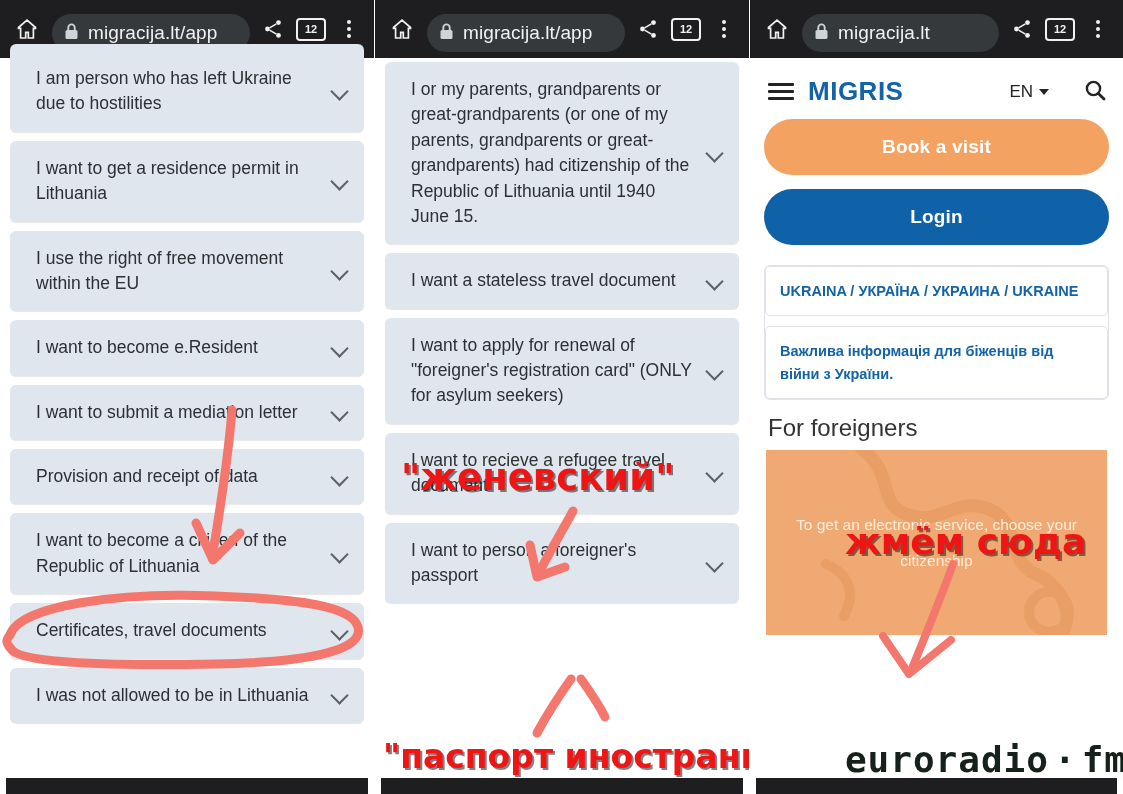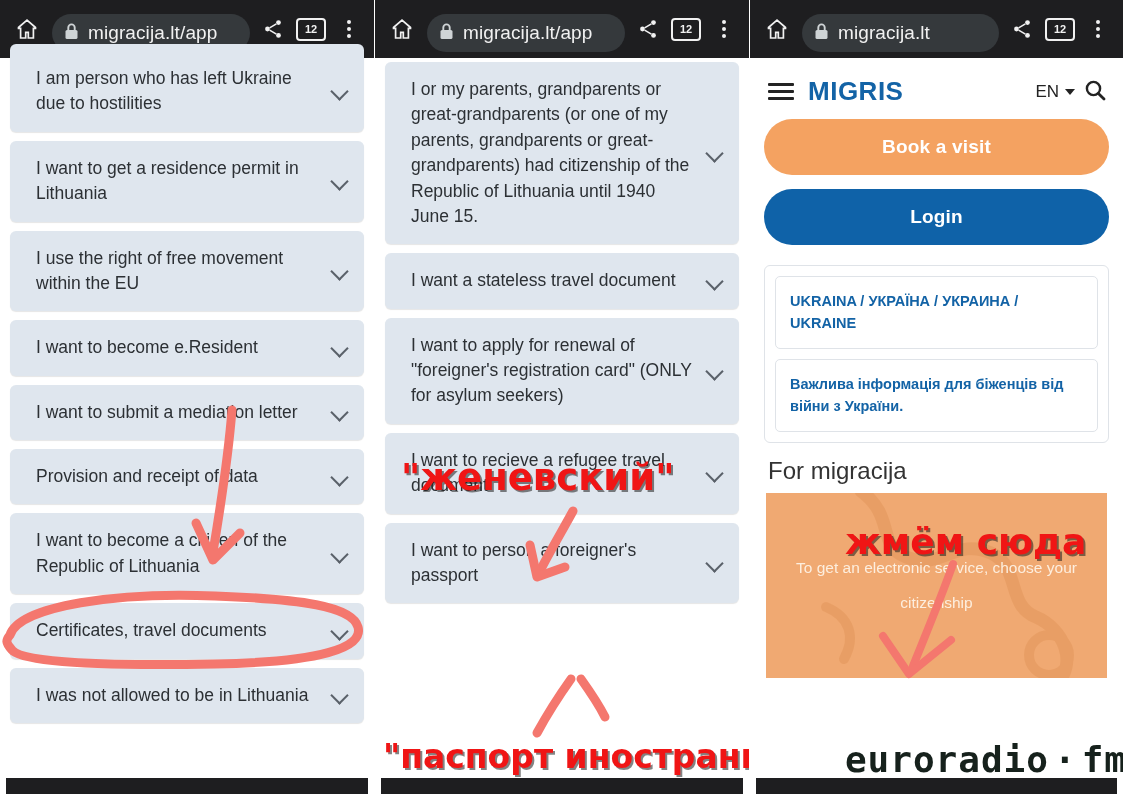--- a/index.html
+++ b/index.html
@@ -119,21 +119,21 @@
     gap: 14px;
   }
   .hamburger { display:flex; flex-direction:column; gap:4px; width:26px; }
   .hamburger i { display:block; height:3px; background:#232323; border-radius:1px; }
   .brand {
     color: #1363a6;
     font-size: 26px;
     font-weight: bold;
     letter-spacing: .5px;
   }
-  .header-right { margin-left:auto; display:flex; align-items:center; gap:8px; }
+  .header-right { margin-left:auto; display:flex; align-items:center; gap:34px; }
   .lang { display:flex; align-items:center; gap:6px; color:#232323; font-size:17px; }
   .caret {
     width:0;height:0;
     border-left:5px solid transparent;
     border-right:5px solid transparent;
     border-top:6px solid #232323;
   }
 
   .btn {
     display:block;
@@ -146,21 +146,20 @@
     padding: 17px 10px;
     letter-spacing: .2px;
   }
   .btn-book  { background: #f4a261; }
   .btn-login { background: #0f62a8; }
 
   .info-box {
     margin: 20px 14px 0 14px;
     border: 1px solid #dfe3e8;
     border-radius: 6px;
-    padding: 10px;
     background:#fff;
   }
   .info-item {
     border: 1px solid #dfe3e8;
     border-radius: 5px;
     padding: 13px 14px;
     margin-bottom: 10px;
     color: #1363a6;
     font-size: 14.5px;
     font-weight: bold;
@@ -456,21 +455,21 @@
       </div>
 
       <a class="btn btn-book">Book a visit</a>
       <a class="btn btn-login">Login</a>
 
       <div class="info-box">
         <div class="info-item">UKRAINA / УКРАЇНА / УКРАИНА / UKRAINE</div>
         <div class="info-item">Важлива інформація для біженців від війни з України.</div>
       </div>
 
-      <div class="section-title">For migracija</div>
+      <div class="section-title">For foreigners</div>
 
       <div class="hero">
         <svg class="hero-shape" style="left:40px;top:-6px;width:300px;height:200px" viewBox="0 0 300 200">
           <path d="M55 4 C 90 30, 70 58, 100 70 C 135 84, 150 50, 185 66
                    C 215 80, 200 118, 230 130 C 258 142, 272 176, 250 198" fill="none" stroke="#d98a4c" stroke-width="13" stroke-linecap="round"></path>
           <circle cx="243" cy="168" r="20" fill="none" stroke="#d98a4c" stroke-width="10"></circle>
           <path d="M20 120 C 44 130, 50 150, 38 172" fill="none" stroke="#d98a4c" stroke-width="10" stroke-linecap="round"></path>
         </svg>
         <span class="hero-text">To get an electronic service, choose your citizenship</span>
       </div>

